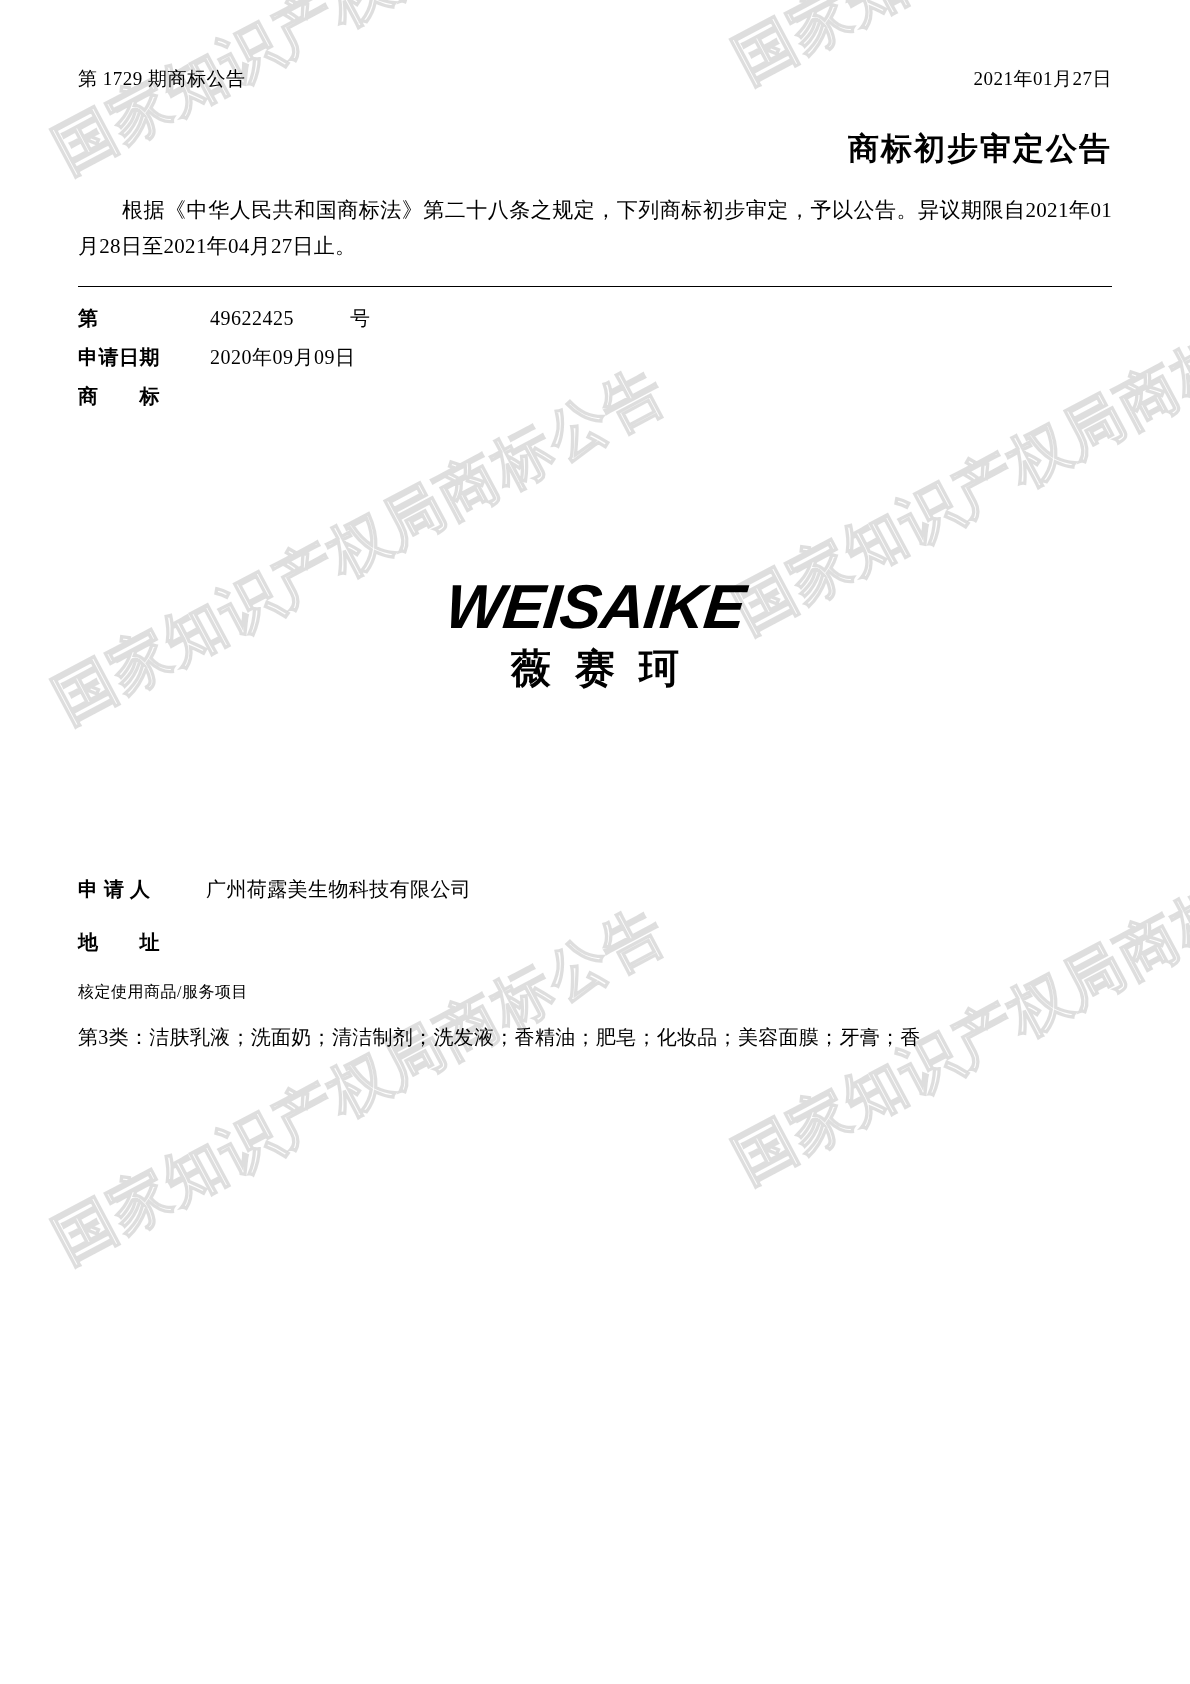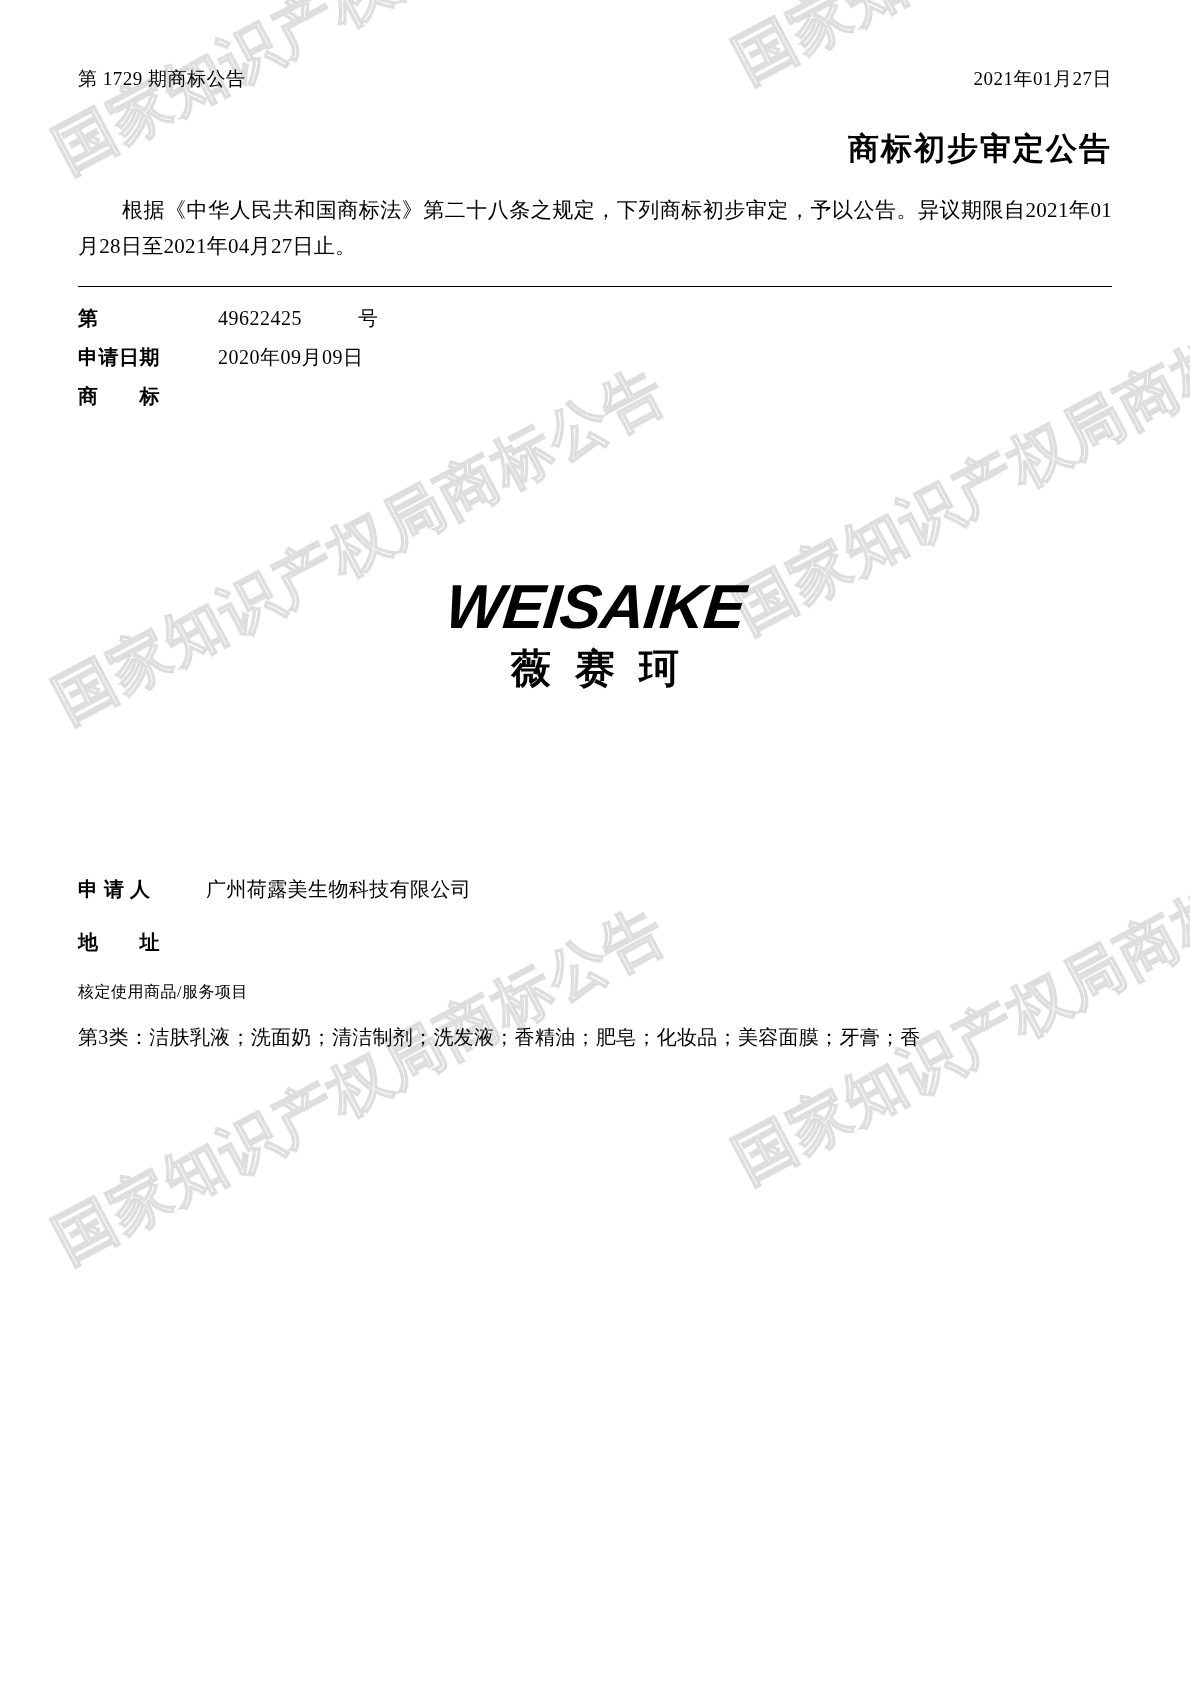--- a/index.html
+++ b/index.html
@@ -94,21 +94,21 @@
   .field-label {
     font-weight: 700;
     width: 108px;
     flex: 0 0 108px;
     letter-spacing: 0.5px;
   }
   .field-value {
     letter-spacing: 0.5px;
   }
   .field-value.num {
-    margin-left: 32px;
+    margin-left: 24px;
   }
   .field-suffix {
     margin-left: 56px;
   }
 
   
   .mark-area {
     height: 420px;
     display: flex;
     flex-direction: column;

